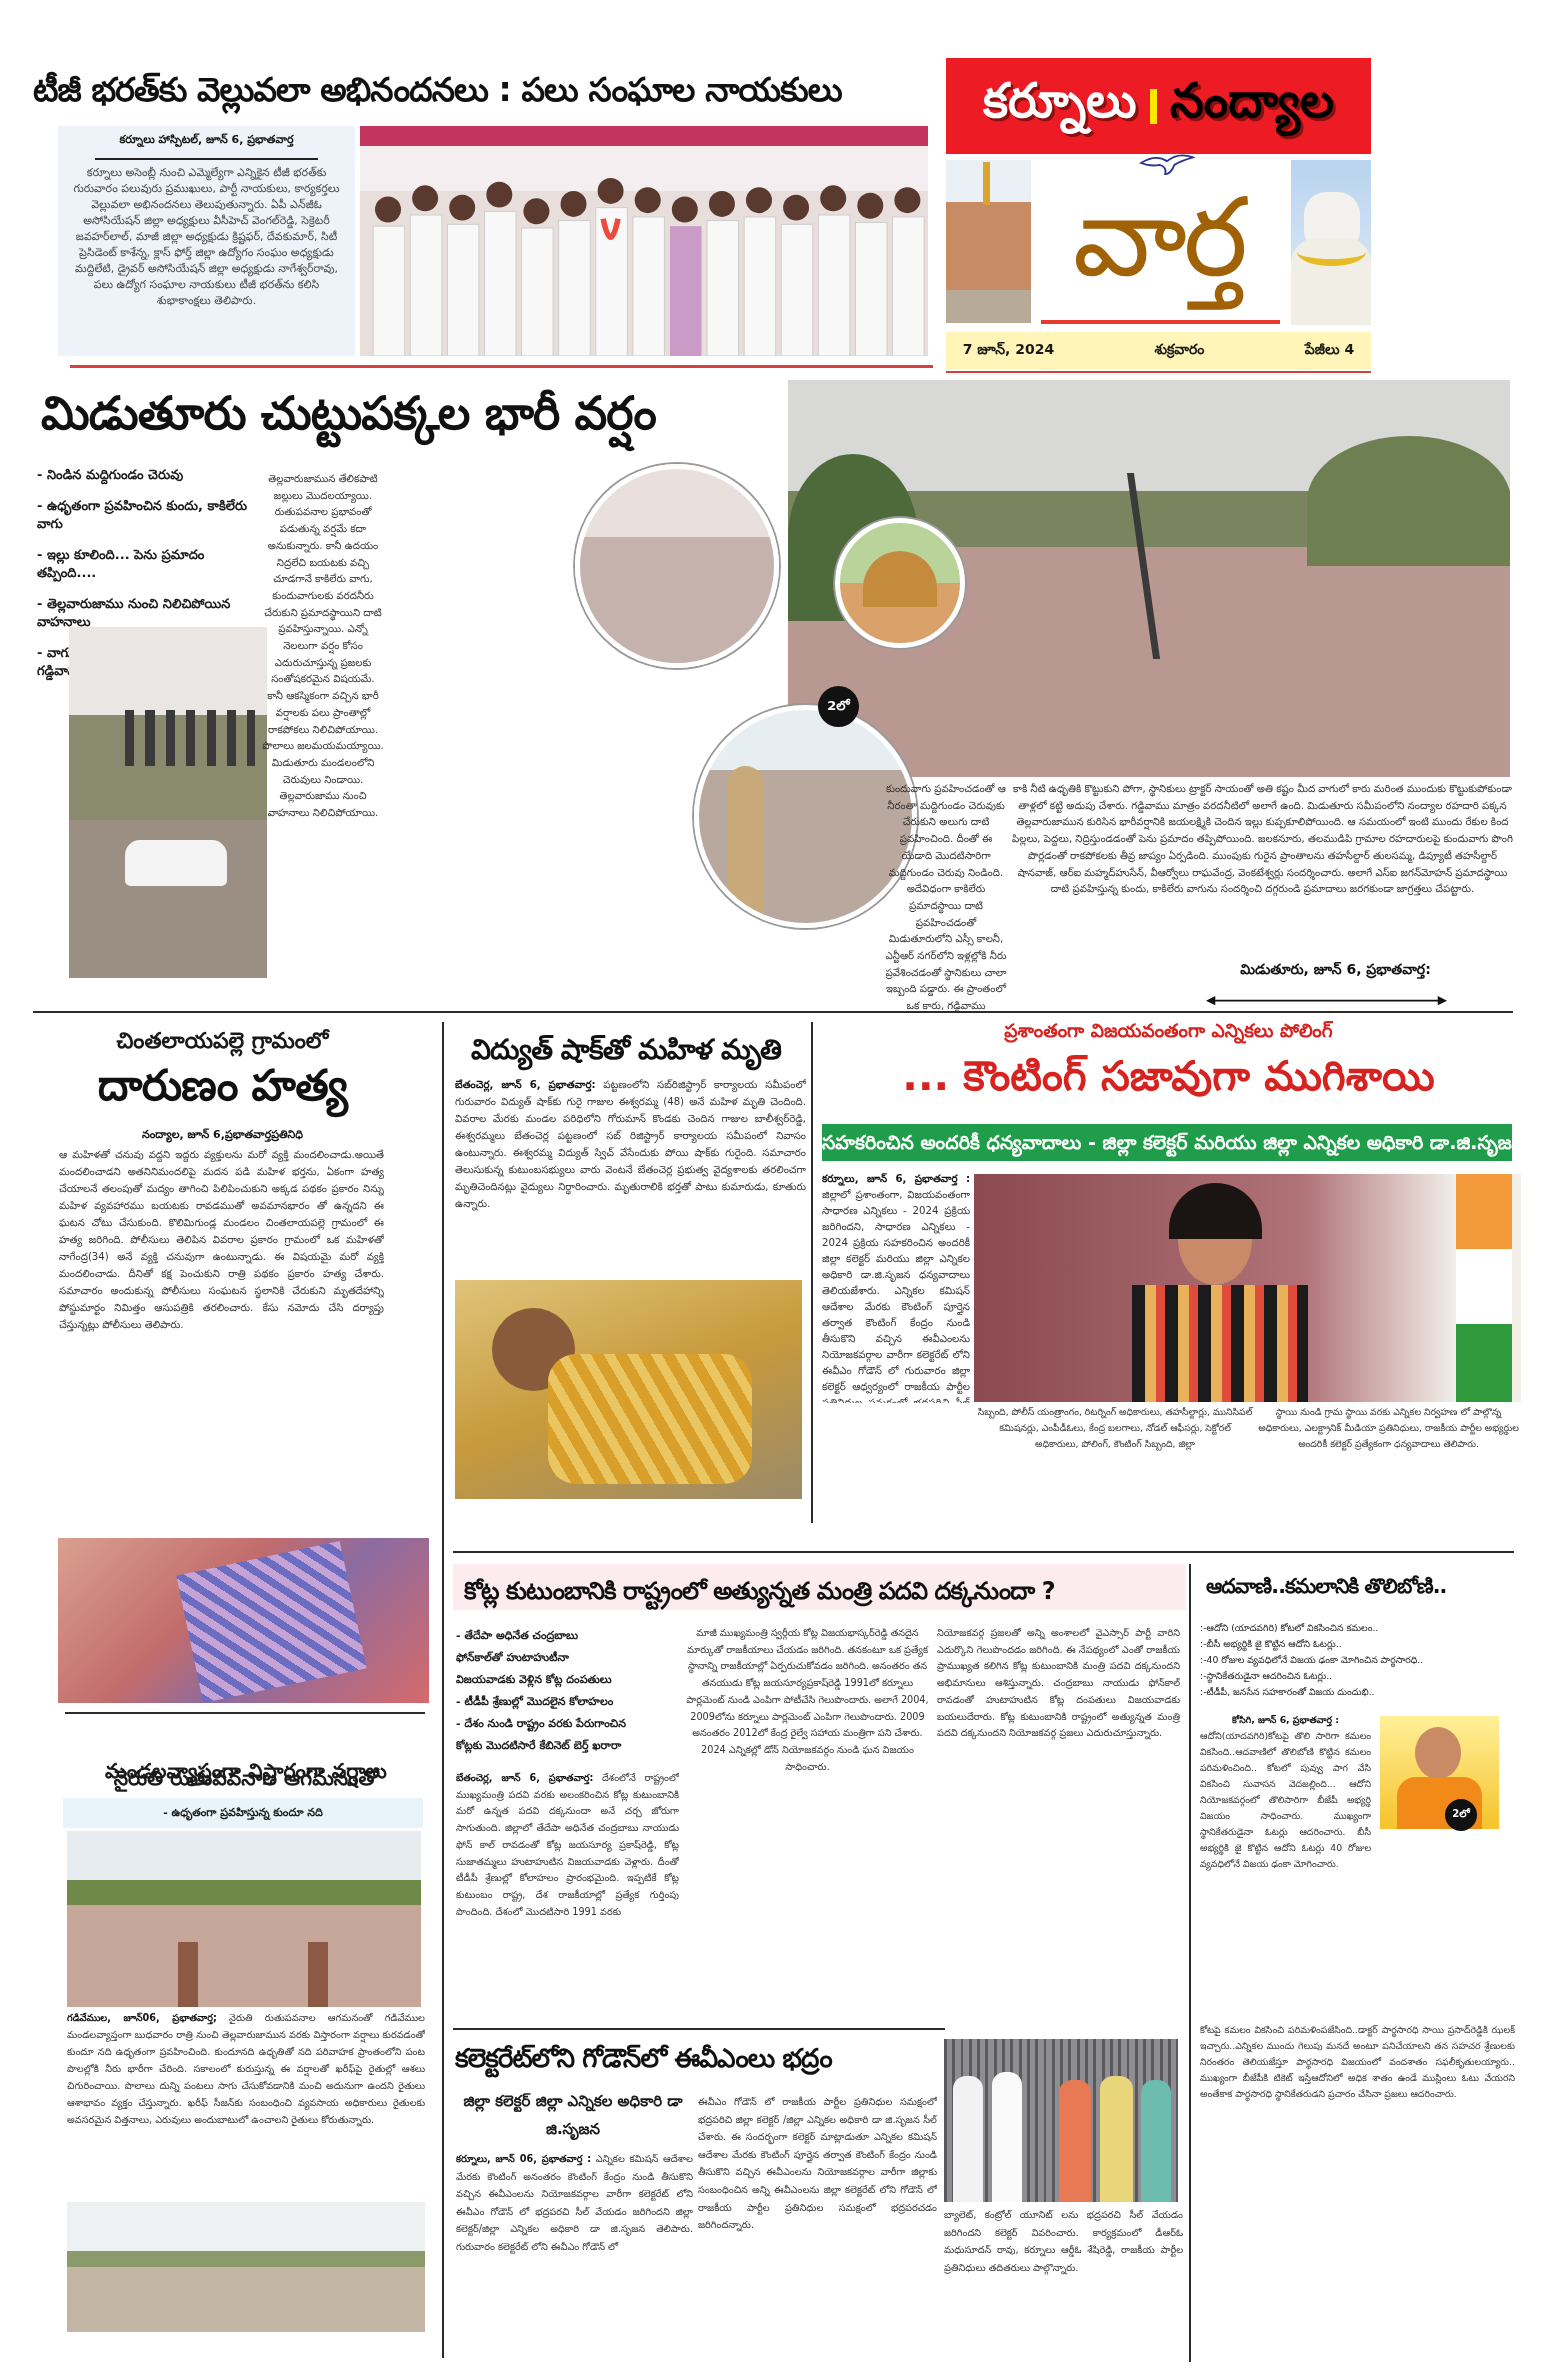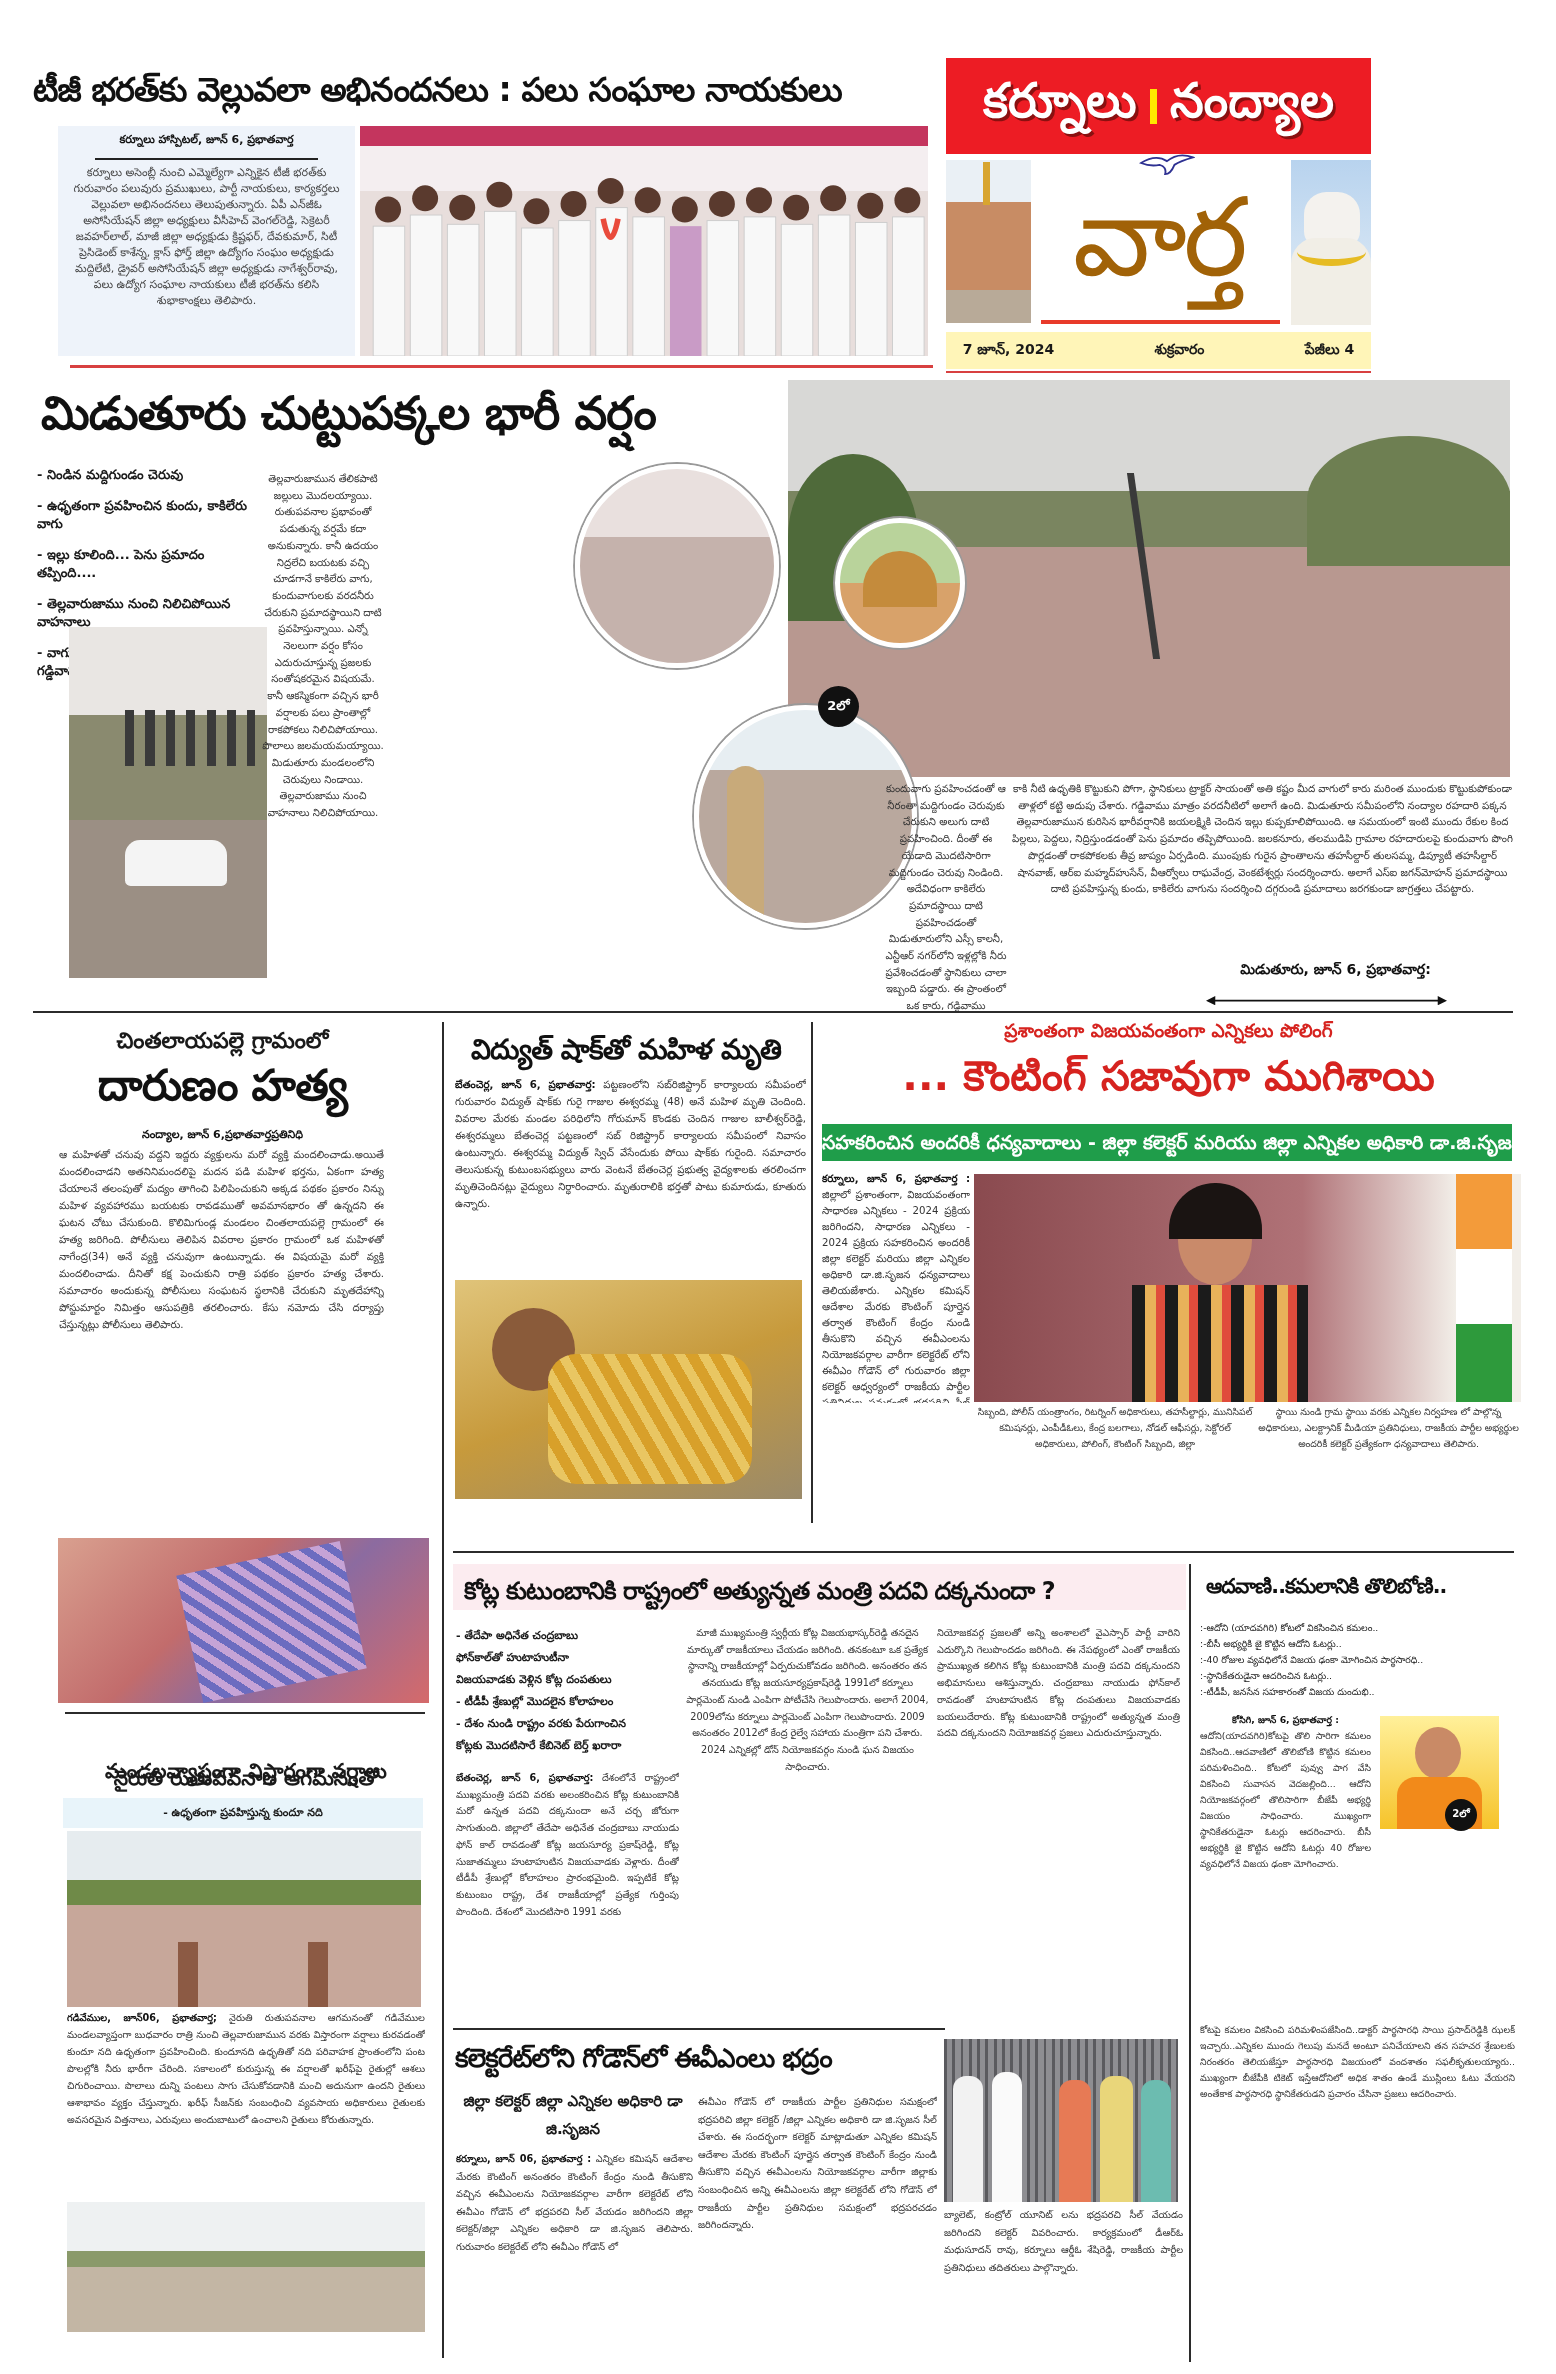--- a/index.html
+++ b/index.html
@@ -64,21 +64,21 @@
     <rect x="334" y="108" width="34" height="140" fill="#c99bc6"></rect>
     <path d="M262 100 q8 40 16 0" stroke="#e94b3c" stroke-width="6" fill="none"></path>
   </svg>
 </div>
 
 <div class="rule" style="left:70px;top:365px;width:863px;height:2.8px;background:#d84040;"></div>
 
 <div class="abs" style="left:946px;top:58px;width:425px;height:96px;background:#ed1c24;display:flex;align-items:center;justify-content:center;gap:13px;">
   <span style="color:#fff;font-size:48px;font-weight:bold;text-shadow:2.8px 2.8px 0 #8a1010;">కర్నూలు</span>
   <span style="display:inline-block;width:7.4px;height:35px;background:#ffe800;"></span>
-  <span style="color:#ffffff;font-size:48px;font-weight:bold;text-shadow:2.8px 2.8px 0 #8a1010;">నంద్యాల</span>
+  <span style="color:#000000;font-size:48px;font-weight:bold;text-shadow:2.8px 2.8px 0 #8a1010;">నంద్యాల</span>
 </div>
 
 <div class="photo" style="left:946px;top:160px;width:85px;height:163px;background:linear-gradient(180deg,#eaf0f5 0 26%,#c88c64 26% 80%,#b8aa98 80%);">
   <div style="position:absolute;left:37px;top:1.9px;width:7.4px;height:43px;background:#d8a530;"></div>
 </div>
 
 <div class="abs" style="left:1037px;top:150px;width:243px;height:174px;display:flex;align-items:center;justify-content:center;">
   <svg width="56" height="26" viewBox="0 0 60 28" style="position:absolute;left:102px;top:0;">
     <path d="M2 14 Q18 4 30 12 Q42 2 58 8 Q44 12 38 16 Q34 26 28 26 Q30 18 22 16 Q12 18 2 14Z" fill="#fff" stroke="#2e3192" stroke-width="2"></path>
   </svg>

